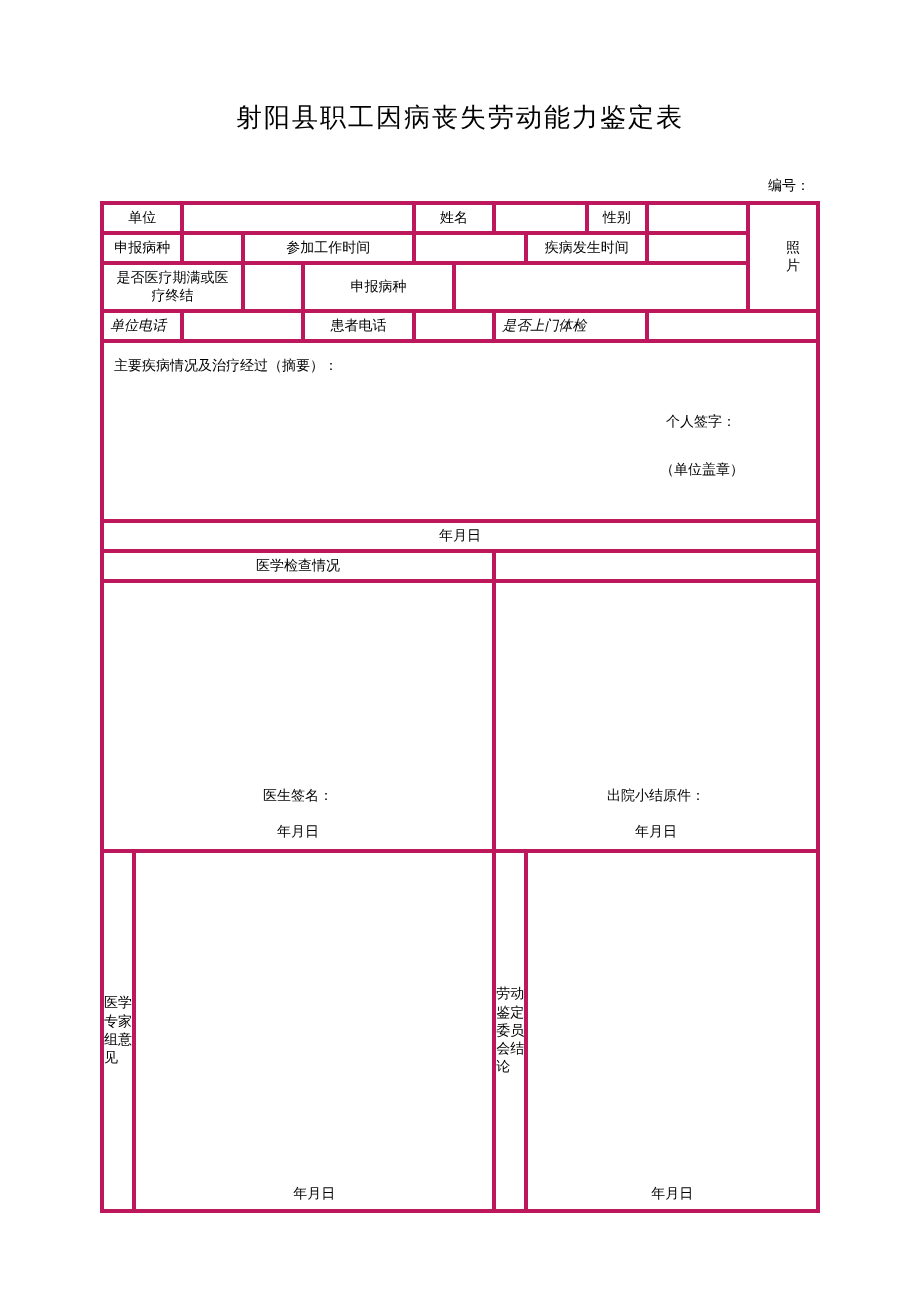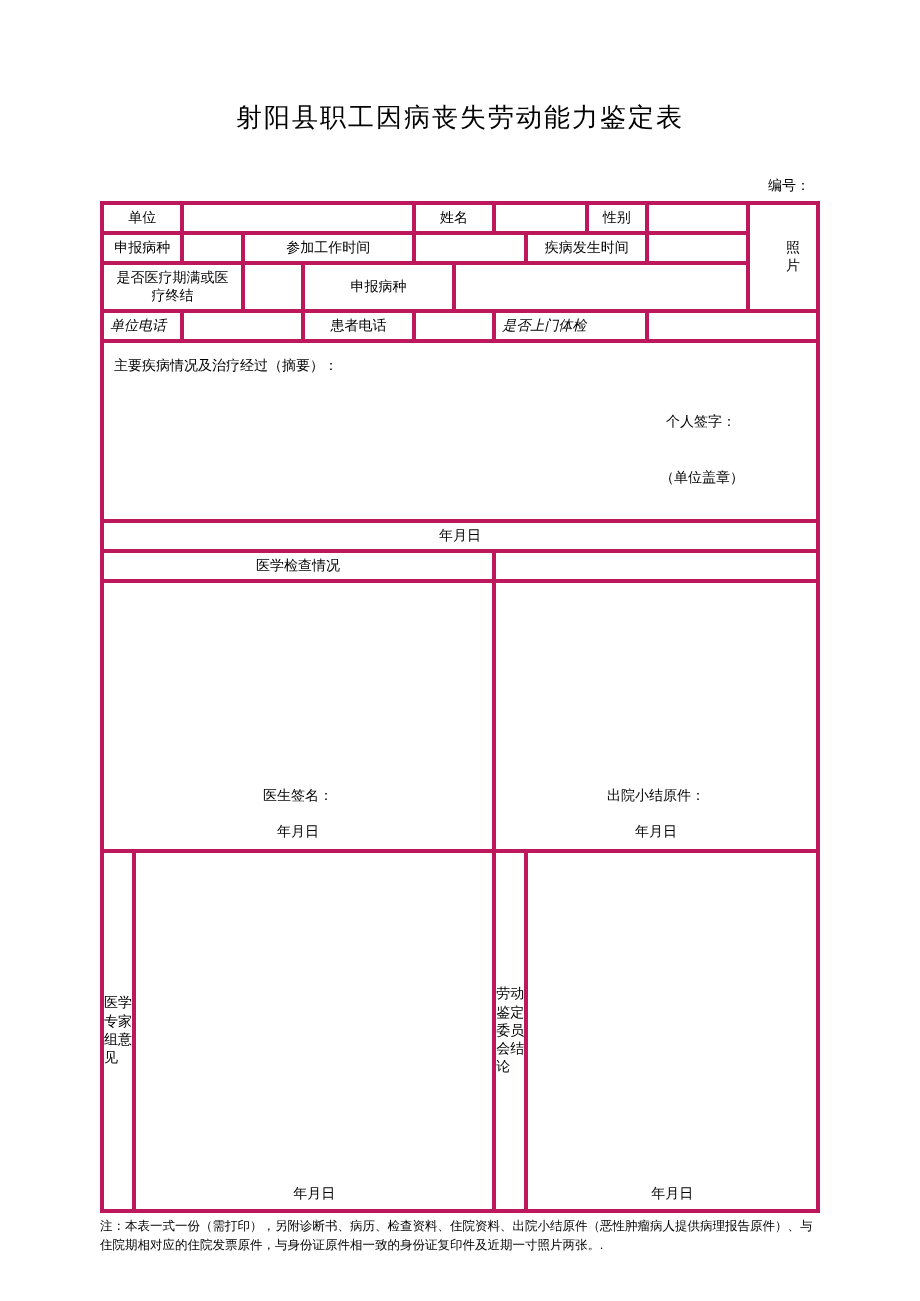--- a/index.html
+++ b/index.html
@@ -63,21 +63,21 @@
     }
     .summary-sign {
       position: absolute;
       right: 80px;
       bottom: 88px;
       text-align: left;
     }
     .summary-stamp {
       position: absolute;
       right: 72px;
-      bottom: 32px;
+      bottom: 40px;
     }
     .med-box {
       height: 270px;
       position: relative;
       vertical-align: bottom;
       padding-bottom: 8px;
     }
     .med-sign {
       margin-bottom: 18px;
       text-align: center;
@@ -205,14 +205,13 @@
       <td class="vlabel-cell">
         <span class="vlabel-inner">劳动鉴定委员会结论</span>
       </td>
       <td colspan="5" class="opinion-box">
         <div>年月日</div>
       </td>
     </tr>
   </tbody>
     </table>
 
-  <div class="note">注：本表一式一份（需打印），另附诊断书、病历、检查资料、住院资料、出院小结原件（恶性肿瘤病人提供病理报告原件）、与住院期相对应的住院发票原件，与身份证原件相一致的身份证复印件及近期一寸照片两张。.</div>
 </div>
 
 </body></html>

